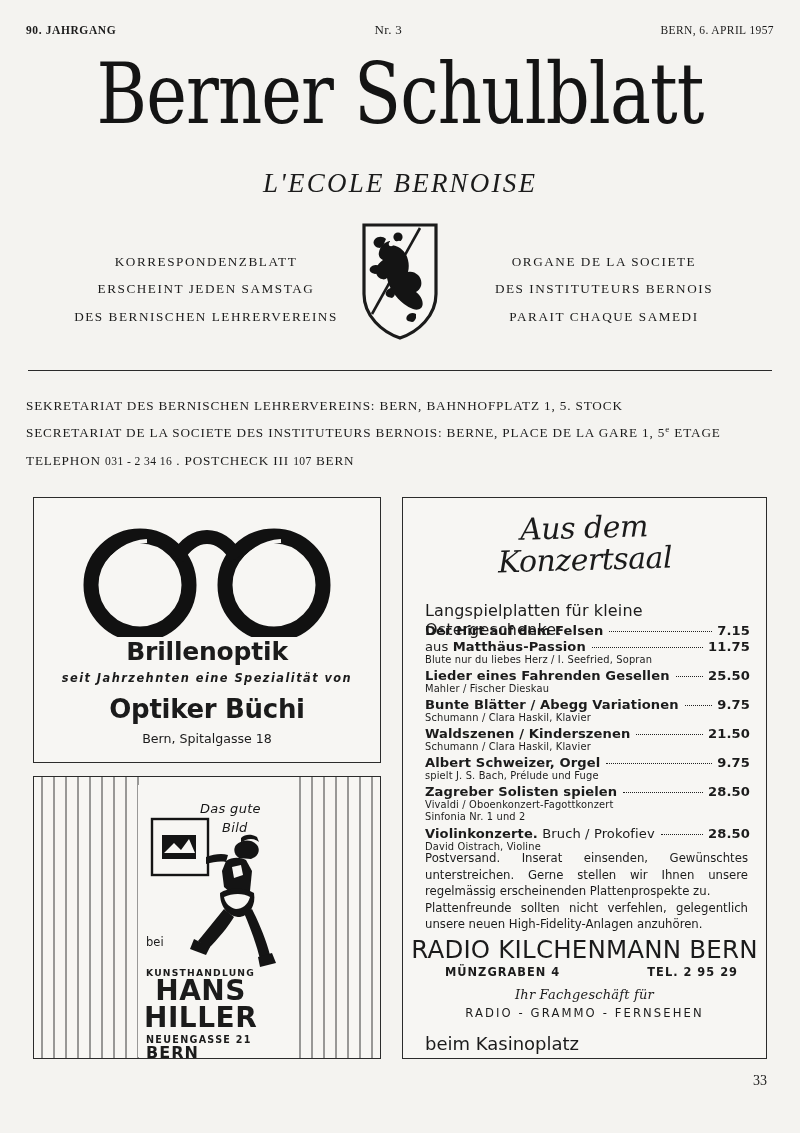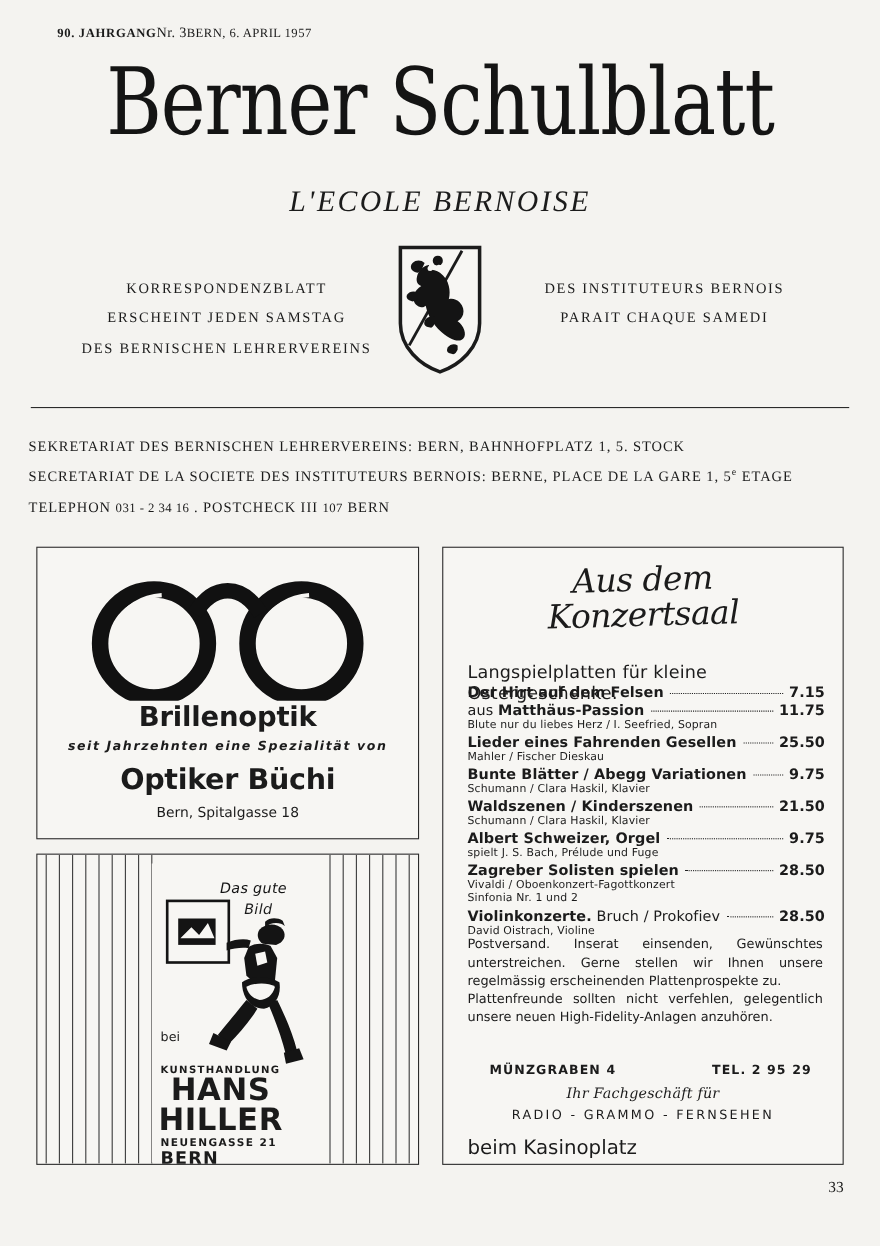--- a/index.html
+++ b/index.html
@@ -13,23 +13,23 @@
     color: #1b1b1b;
     overflow: hidden;
   }
   .page {
     position: absolute; inset: 0;
     background: #f4f3f0;
   }
   
   .topline {
     position: absolute; left: 26px; right: 26px; top: 22px;
-    display: flex; align-items: baseline;
+    display: flex; justify-content: space-between; align-items: baseline;
     font-family: "Liberation Serif", serif;
-    font-size: 11.5px; letter-spacing: 0.6px; font-weight: 700; margin-left: 26px;
+    font-size: 11.5px; letter-spacing: 0.6px; font-weight: 700;
   }
   .topline .mid { font-weight: 400; font-size: 13px; letter-spacing: .3px;}
   .topline .right { font-weight: 400; letter-spacing: .4px; }
   
   .masthead {
     position: absolute; left: 0; right: 0; top: 56px;
     text-align: center;
     font-family: "DejaVu Serif", serif;
     font-size: 74px;
     line-height: 1;
@@ -268,20 +268,21 @@
           <path d="M56 92 c-3 -2 -7 -1 -9 2 c-1 2 -1 4 1 5 l4 1 c2 0 3 -2 4 -4 z"></path>
         </g>
         <g fill="#f7f6f3">
           <circle cx="31" cy="22" r="2.3"></circle>
           <circle cx="39" cy="21" r="2.3"></circle>
         </g>
       </svg>
     </div>
 
     <div class="col right">
+      <div>ORGANE DE LA SOCIETE</div>
       <div>DES INSTITUTEURS BERNOIS</div>
       <div>PARAIT CHAQUE SAMEDI</div>
     </div>
   </div>
 
   <div class="rule"></div>
 
   <div class="addr">
     <div>SEKRETARIAT DES BERNISCHEN LEHRERVEREINS: BERN, BAHNHOFPLATZ 1, 5. STOCK</div>
     <div>
@@ -430,20 +431,21 @@
           <span class="pr">28.50</span>
         </div>
         <div class="lp-sub">David Oistrach, Violine</div>
       </div>
 
     <div class="lp-body">
       <div>Postversand. Inserat einsenden, Gewünschtes unterstreichen. Gerne stellen wir Ihnen unsere regelmässig erscheinenden Plattenprospekte zu.</div>
       <div>Plattenfreunde sollten nicht verfehlen, gelegentlich unsere neuen High-Fidelity-Anlagen anzuhören.</div>
     </div>
 
+    <div class="radio-name">RADIO KILCHENMANN BERN</div>
     <div class="radio-sub">
       <span>MÜNZGRABEN 4</span>
       <span>TEL. 2 95 29</span>
     </div>
     <div class="radio-script">Ihr Fachgeschäft für</div>
     <div class="radio-line">RADIO - GRAMMO - FERNSEHEN</div>
     <div class="radio-kasino">beim Kasinoplatz</div>
   </div>
 
   <div class="pageno">33</div>

